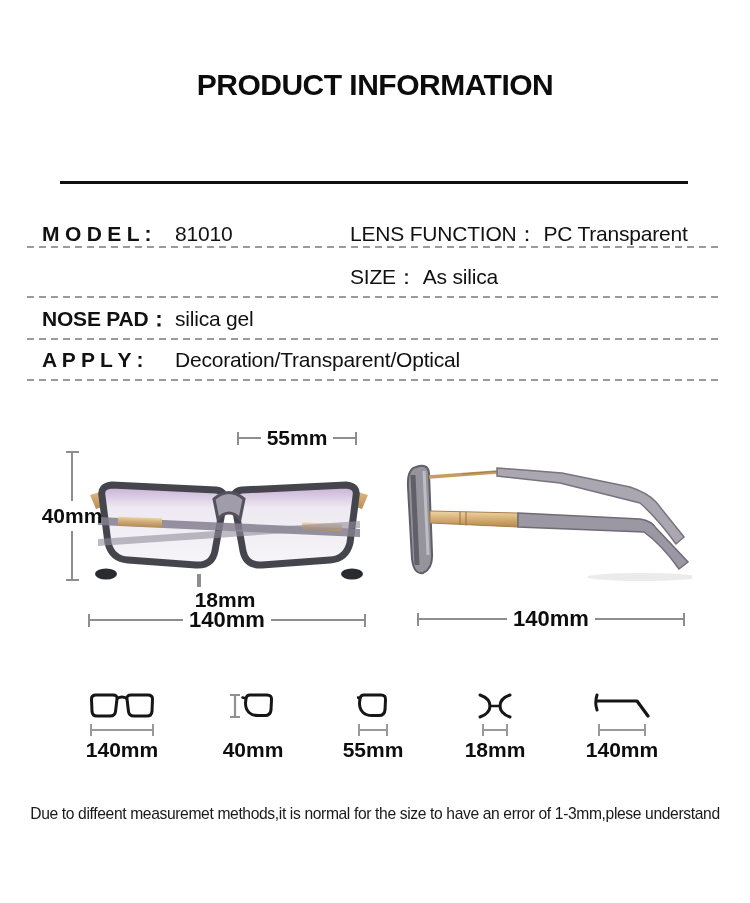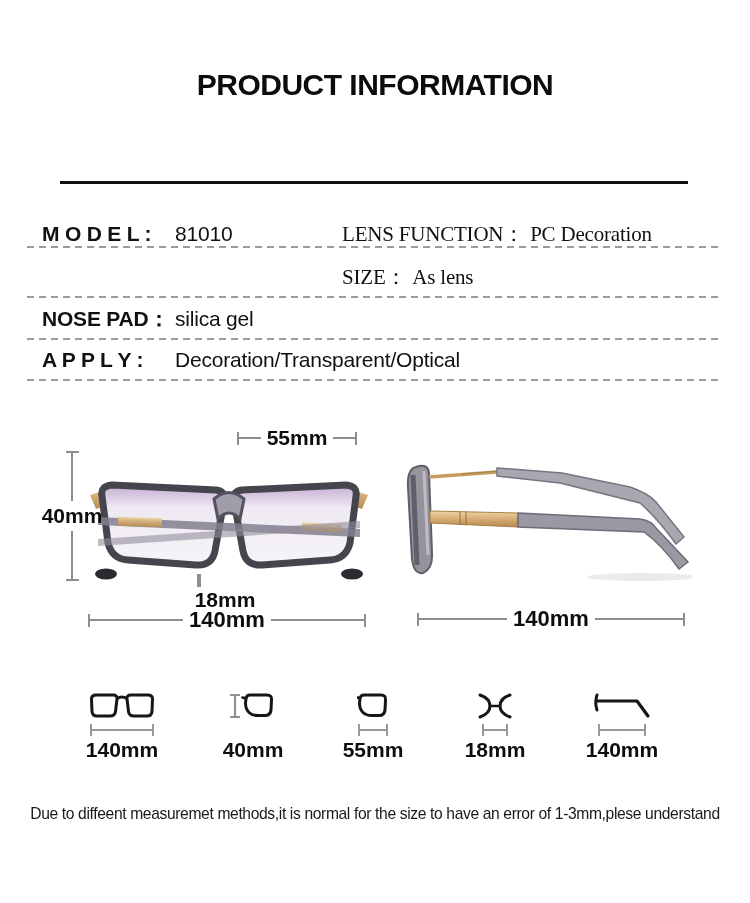--- a/index.html
+++ b/index.html
@@ -9,21 +9,21 @@
   
   .title{position:absolute;top:68px;left:0;width:750px;text-align:center;
          font-size:30px;font-weight:700;letter-spacing:-0.5px;color:#0c0c0c;}
   .divider{position:absolute;top:181px;left:60px;width:628px;height:3px;background:#101010;}
 
   
   .spec-row{position:absolute;left:42px;width:676px;height:26px;line-height:26px;
             font-size:21px;font-weight:500;letter-spacing:-0.2px;}
   .spec-row .cell-left{position:absolute;left:0;display:flex;white-space:nowrap;}
   .spec-row .cell-left .lbl{display:inline-block;min-width:133px;font-weight:bold;}
-  .spec-row .cell-right{position:absolute;left:300px;display:flex;white-space:nowrap;font-family:Liberation Serif, serif;}
+  .spec-row .cell-right{position:absolute;left:308px;display:flex;white-space:nowrap;}
   .spec-row .cell-right .val{margin-left:6px;}
   .dash{position:absolute;left:27px;width:691px;height:2px;
         background:repeating-linear-gradient(90deg,#9b9b9b 0 7px,transparent 7px 12px);}
 
   
   .measure-h{position:absolute;display:flex;align-items:center;}
   .measure-h .tick{width:2px;height:13px;background:#8e8e8e;}
   .measure-h .seg{flex:1;height:2px;background:#8e8e8e;}
   .mlabel{font-size:21px;font-weight:700;color:#0d0d0d;white-space:nowrap;padding:0 6px;}
   .mlabel.big{font-size:22px;}
@@ -56,29 +56,29 @@
   <div class="title">PRODUCT INFORMATION</div>
   <div class="divider"></div>
 
   <div class="spec-row" style="top:221px">
     <div class="cell-left">
       <span class="lbl">M O D E L :</span>
       <span class="val">81010</span>
     </div>
     <div class="cell-right">
       <span class="lbl">LENS FUNCTION：</span>
-      <span class="val">PC Decoration</span>
+      <span class="val">PC Transparent</span>
     </div>
   </div>
   <div class="dash" style="top:246px"></div>
 
   <div class="spec-row" style="top:264px">
     <div class="cell-right">
       <span class="lbl">SIZE：</span>
-      <span class="val">As lens</span>
+      <span class="val">As silica</span>
     </div>
   </div>
   <div class="dash" style="top:296px"></div>
 
   <div class="spec-row" style="top:306px">
     <div class="cell-left">
       <span class="lbl">NOSE PAD：</span>
       <span class="val">silica gel</span>
     </div>
   </div>

